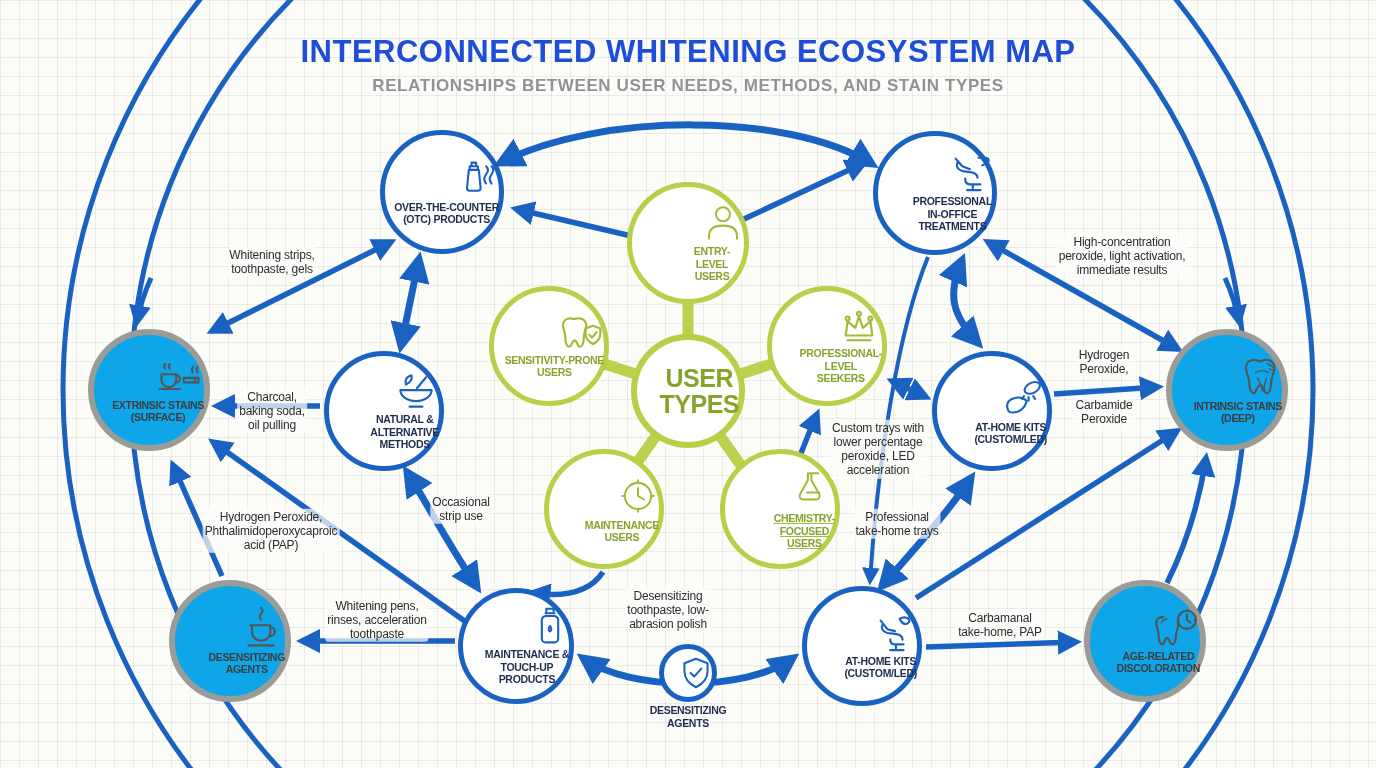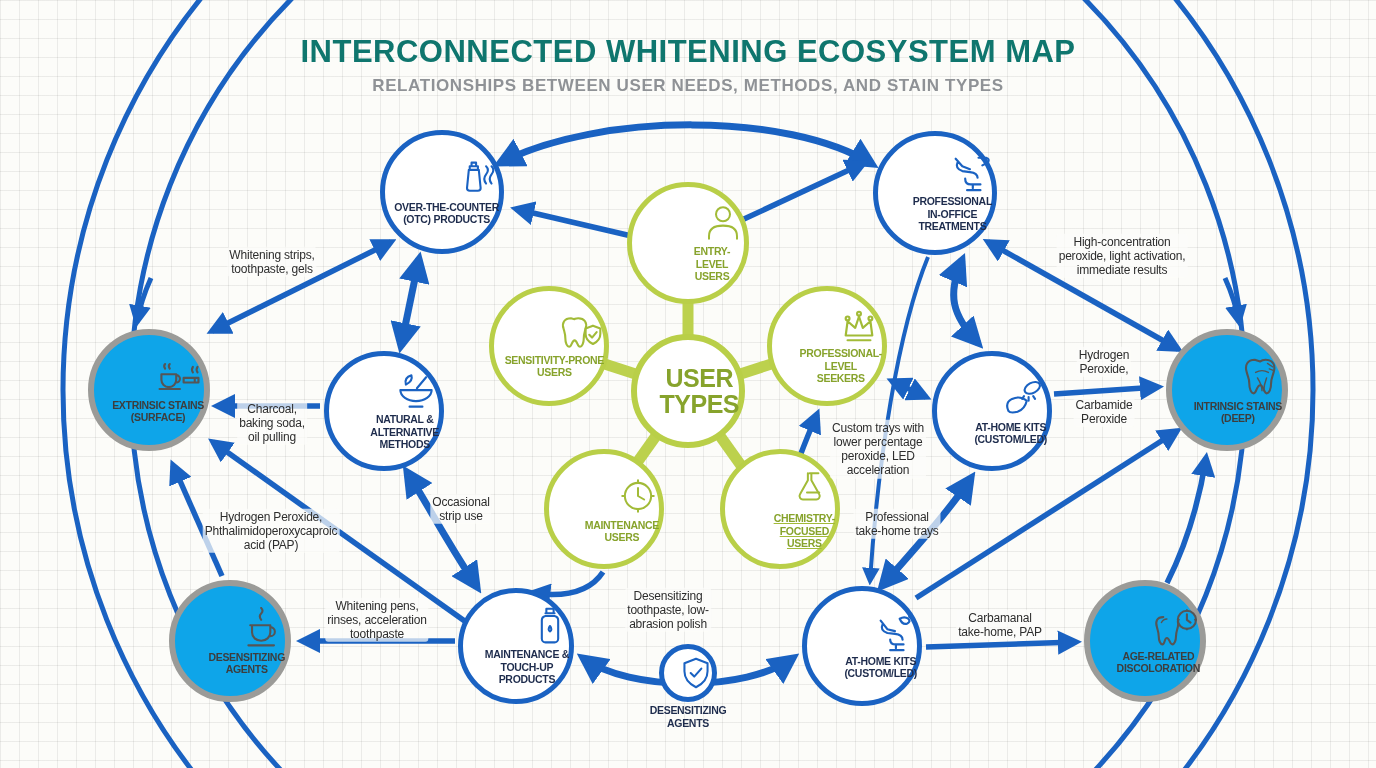--- a/index.html
+++ b/index.html
@@ -6,21 +6,21 @@
   body{
     width:1376px;height:768px;position:relative;overflow:hidden;
     background-color:#fcfcf9;
     background-image:
       linear-gradient(to right, rgba(60,60,55,0.085) 1px, transparent 1px),
       linear-gradient(to bottom, rgba(60,60,55,0.085) 1px, transparent 1px);
     background-size:19px 19px;
     font-family:"Liberation Sans", sans-serif;
   }
   .hdr{position:absolute;left:0;right:0;text-align:center;z-index:6;}
-  .title{top:34px;font-size:31px;font-weight:800;letter-spacing:.5px;color:#0f766e;}
+  .title{top:34px;font-size:31px;font-weight:800;letter-spacing:.5px;color:#1d4ed8;}
   .subtitle{top:76px;font-size:17px;font-weight:700;letter-spacing:.6px;color:#8f9296;}
   svg.wires{position:absolute;left:0;top:0;z-index:1;}
   .node{
     position:absolute;border-radius:50%;background:#fff;z-index:4;
     display:flex;flex-direction:column;align-items:flex-end;justify-content:center;
     box-sizing:border-box;text-align:center;
   }
   .node .icon{line-height:0;}
   .node svg{stroke:currentColor;fill:none;stroke-width:2.3;stroke-linecap:round;stroke-linejoin:round;}
   .nlabel{white-space:pre-line;font-weight:700;font-size:10.5px;line-height:1.18;letter-spacing:-.3px;margin-top:2px;}
@@ -296,21 +296,21 @@
   </span>
   <span class="nlabel">AGE-RELATED
 DISCOLORATION</span>
 </div>
 
 <div class="elabel" style="left:272px;top:262px;">Whitening strips,
 toothpaste, gels</div>
 <div class="elabel" style="left:1122px;top:256px;">High-concentration
 peroxide, light activation,
 immediate results</div>
-<div class="elabel" style="left:272px;top:411px;margin-top:12px;">Charcoal,
+<div class="elabel" style="left:272px;top:411px;">Charcoal,
 baking soda,
 oil pulling</div>
 <div class="elabel" style="left:1104px;top:362px;">Hydrogen
 Peroxide,</div>
 <div class="elabel" style="left:1104px;top:412px;">Carbamide
 Peroxide</div>
 <div class="elabel" style="left:878px;top:449px;">Custom trays with
 lower percentage
 peroxide, LED
 acceleration</div>

